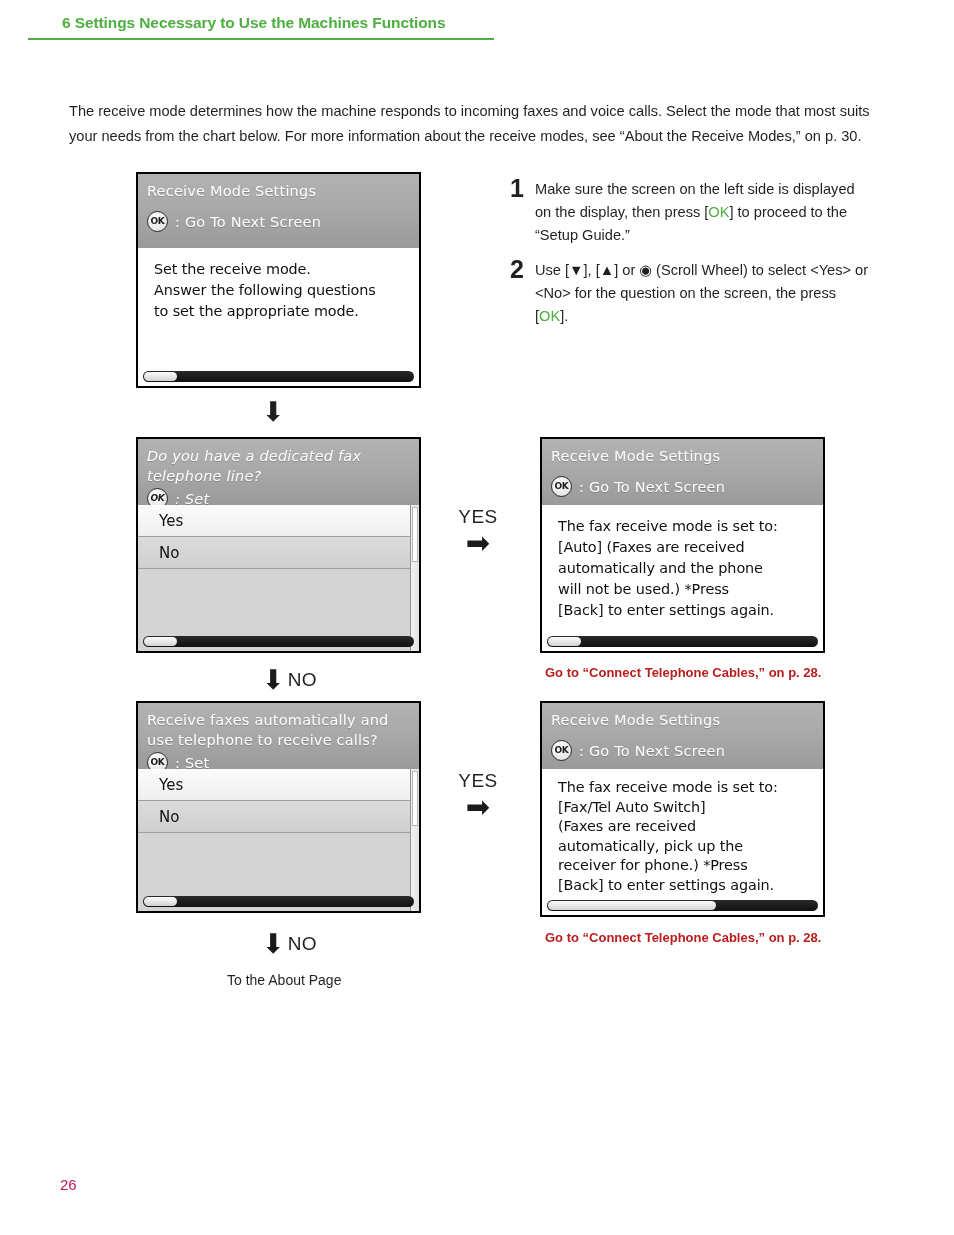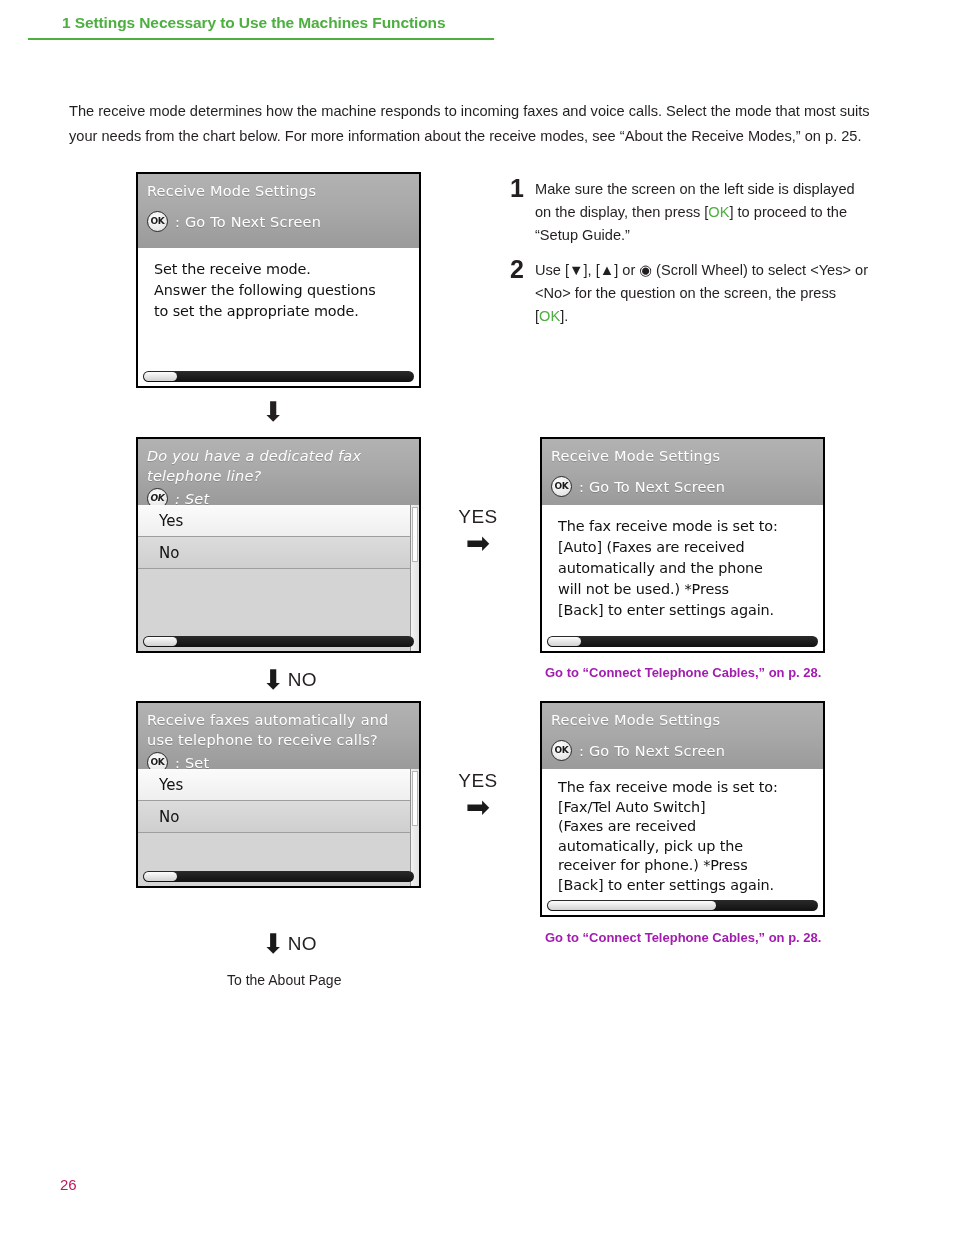--- a/index.html
+++ b/index.html
@@ -238,45 +238,45 @@
   .down-block .d-word {
     font-size: 19px;
     color: #231f20;
     margin-left: 3px;
     letter-spacing: 0.5px;
   }
   .caption {
     position: absolute;
     font-size: 13px;
     font-weight: bold;
-    color: #a21caf;
+    color: #b91c1c;
     white-space: nowrap;
   }
   .plain-note {
     position: absolute;
     font-size: 14px;
     color: #231f20;
     white-space: nowrap;
   }
   .folio {
     position: absolute;
     left: 60px;
     top: 1176px;
     font-size: 15px;
     color: #be185d;
   }
 </style>
 </head>
 <body>
 
 <div class="page-header">
-  <span class="chapter-title">1 Settings Necessary to Use the Machines Functions</span>
-</div>
-
-<p class="intro">The receive mode determines how the machine responds to incoming faxes and voice calls. Select the mode that most suits your needs from the chart below. For more information about the receive modes, see “About the Receive Modes,” on p. 25.</p>
+  <span class="chapter-title">6 Settings Necessary to Use the Machines Functions</span>
+</div>
+
+<p class="intro">The receive mode determines how the machine responds to incoming faxes and voice calls. Select the mode that most suits your needs from the chart below. For more information about the receive modes, see “About the Receive Modes,” on p. 30.</p>
 
 <div class="lcd" style="left:136px; top:172px; width:285px; height:216px;">
   <div class="lcd-head" style="height:74px;">
     <span class="lcd-title">Receive Mode Settings</span>
     <div class="lcd-okrow">
       <span class="ok-badge">OK</span>
       <span class="ok-label">: Go To Next Screen</span>
     </div>
   </div>
   <div class="lcd-body" style="height:138px;">
@@ -352,21 +352,21 @@
     <div class="lcd-hscroll-thumb" style="width:12%;"></div>
   </div>
 </div>
 <div class="caption" style="left:545px; top:665px;">Go to “Connect Telephone Cables,” on p. 28.</div>
 
 <div class="down-block" style="left:262px; top:666px;">
   <span class="d-arrow">⬇</span>
   <span class="d-word">NO</span>
 </div>
 
-<div class="lcd" style="left:136px; top:701px; width:285px; height:187px;">
+<div class="lcd" style="left:136px; top:701px; width:285px; height:212px;">
   <div class="lcd-head" style="height:66px;">
     <span class="lcd-title">Receive faxes automatically and
 use telephone to receive calls?</span>
     <div class="lcd-okrow tight">
       <span class="ok-badge">OK</span>
       <span class="ok-label">: Set</span>
     </div>
   </div>
   <div class="lcd-list" style="height:146px;">
     <div class="lcd-row selected">

